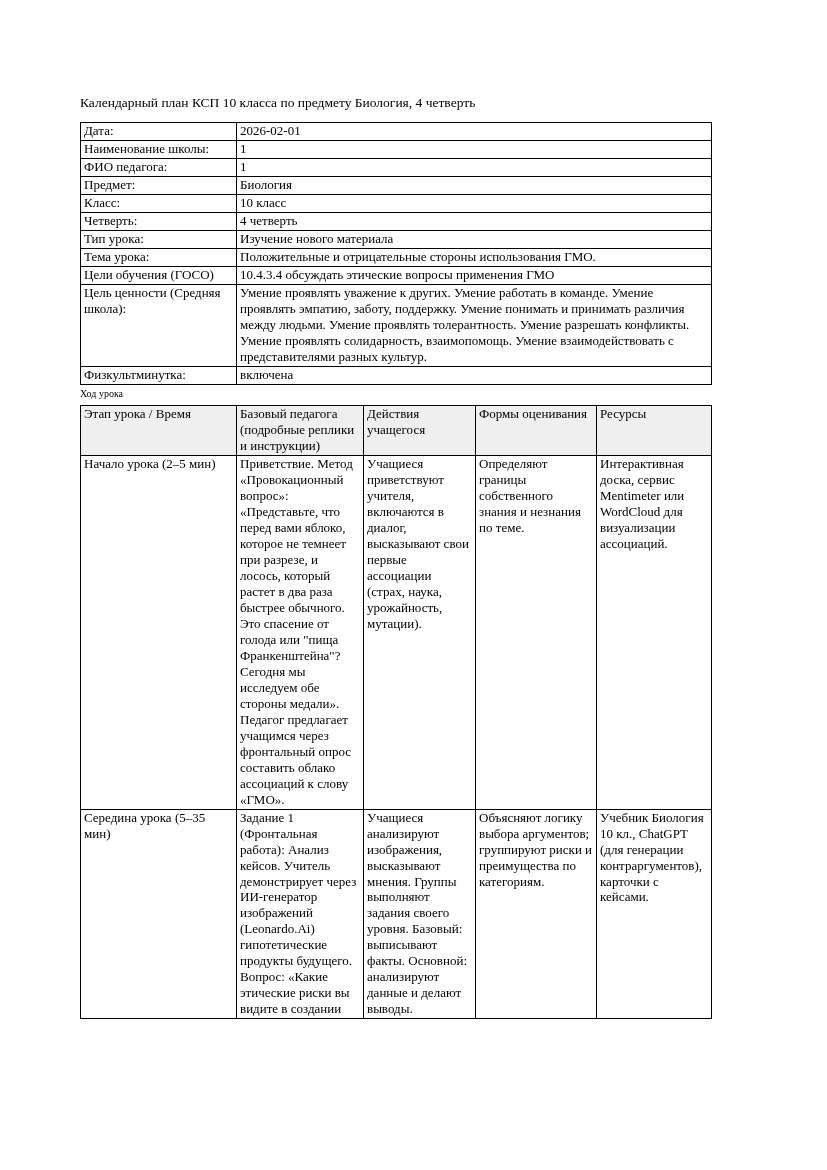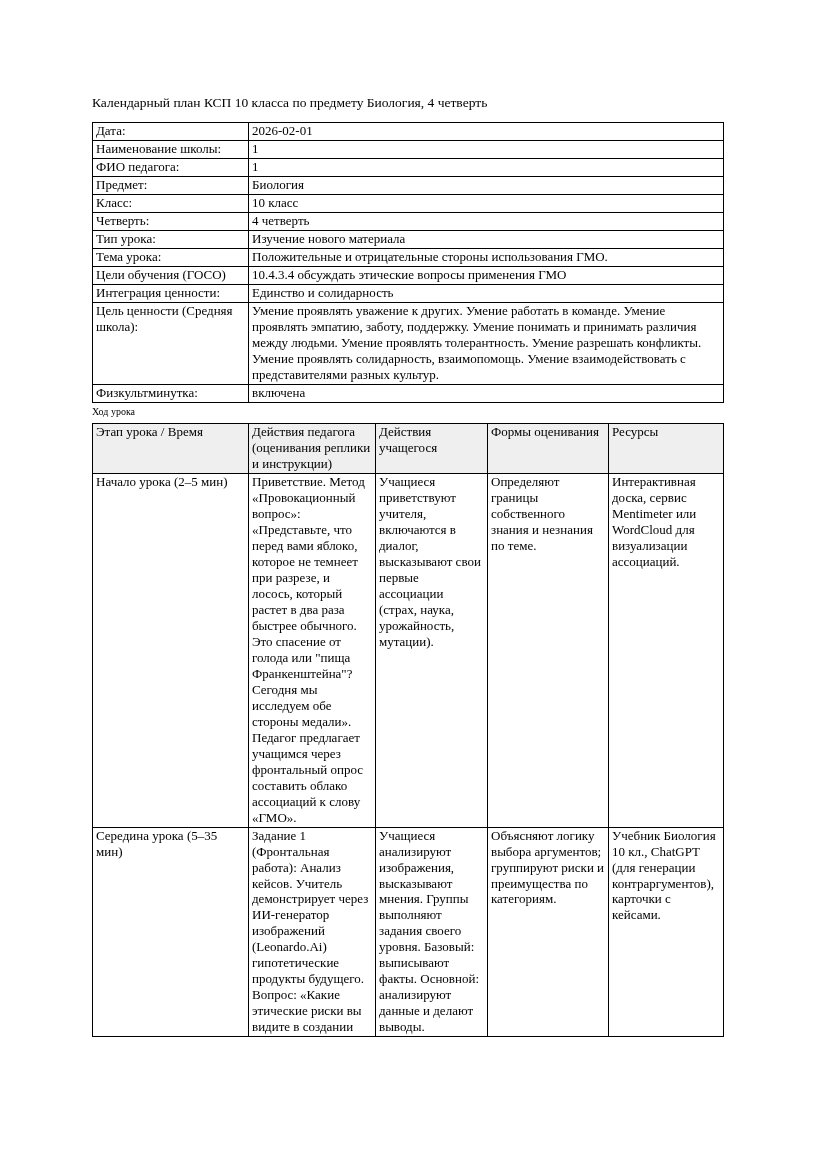--- a/index.html
+++ b/index.html
@@ -4,21 +4,21 @@
 <style>
   html,body{margin:0;padding:0;background:#ffffff;}
   .page{
     position:relative;
     width:827px;height:1170px;
     background:#ffffff;
     font-family:"Liberation Serif","DejaVu Serif",serif;
     font-size:13px;color:#000;
     overflow:hidden;
   }
-  .content{position:absolute;left:92px;top:95px;width:631px;}
+  .content{position:absolute;left:80px;top:95px;width:631px;}
   .doc-title{margin:0 0 11px 0;font-size:13.5px;line-height:1.2;font-weight:normal;}
   table{border-collapse:collapse;table-layout:fixed;width:631px;}
   td,th{
     border:1px solid #000;
     vertical-align:top;text-align:left;
     font-weight:normal;
     padding:0 3px 1px 3px;
     line-height:1.23;
     overflow-wrap:break-word;
   }
@@ -77,24 +77,20 @@
         </tr>
         <tr>
           <td>Тема урока:</td>
           <td>Положительные и отрицательные стороны использования ГМО.</td>
         </tr>
         <tr>
           <td>Цели обучения (ГОСО)</td>
           <td>10.4.3.4 обсуждать этические вопросы применения ГМО</td>
         </tr>
         <tr>
-          <td>Интеграция ценности:</td>
-          <td>Единство и солидарность</td>
-        </tr>
-        <tr>
           <td>Цель ценности (Средняя школа):</td>
           <td>Умение проявлять уважение к других. Умение работать в команде. Умение проявлять эмпатию, заботу, поддержку. Умение понимать и принимать различия между людьми. Умение проявлять толерантность. Умение разрешать конфликты. Умение проявлять солидарность, взаимопомощь. Умение взаимодействовать с представителями разных культур.</td>
         </tr>
         <tr>
           <td>Физкультминутка:</td>
           <td>включена</td>
         </tr>
       </tbody>
     </table>
 
@@ -104,21 +100,21 @@
       <colgroup>
         <col class="lp-col-1">
           <col class="lp-col-2">
           <col class="lp-col-3">
           <col class="lp-col-4">
           <col class="lp-col-5">
       </colgroup>
       <tbody>
         <tr>
           <th class="shaded">Этап урока / Время</th>
-          <th class="shaded">Действия педагога (оценивания реплики и инструкции)</th>
+          <th class="shaded">Базовый педагога (подробные реплики и инструкции)</th>
           <th class="shaded">Действия учащегося</th>
           <th class="shaded">Формы оценивания</th>
           <th class="shaded">Ресурсы</th>
         </tr>
         <tr>
           <td>Начало урока (2–5 мин)</td>
           <td>Приветствие. Метод «Провокационный вопрос»: «Представьте, что перед вами яблоко, которое не темнеет при разрезе, и лосось, который растет в два раза быстрее обычного. Это спасение от голода или "пища Франкенштейна"? Сегодня мы исследуем обе стороны медали». Педагог предлагает учащимся через фронтальный опрос составить облако ассоциаций к слову «ГМО».</td>
           <td>Учащиеся приветствуют учителя, включаются в диалог, высказывают свои первые ассоциации (страх, наука, урожайность, мутации).</td>
           <td>Определяют границы собственного знания и незнания по теме.</td>
           <td>Интерактивная доска, сервис Mentimeter или WordCloud для визуализации ассоциаций.</td>

